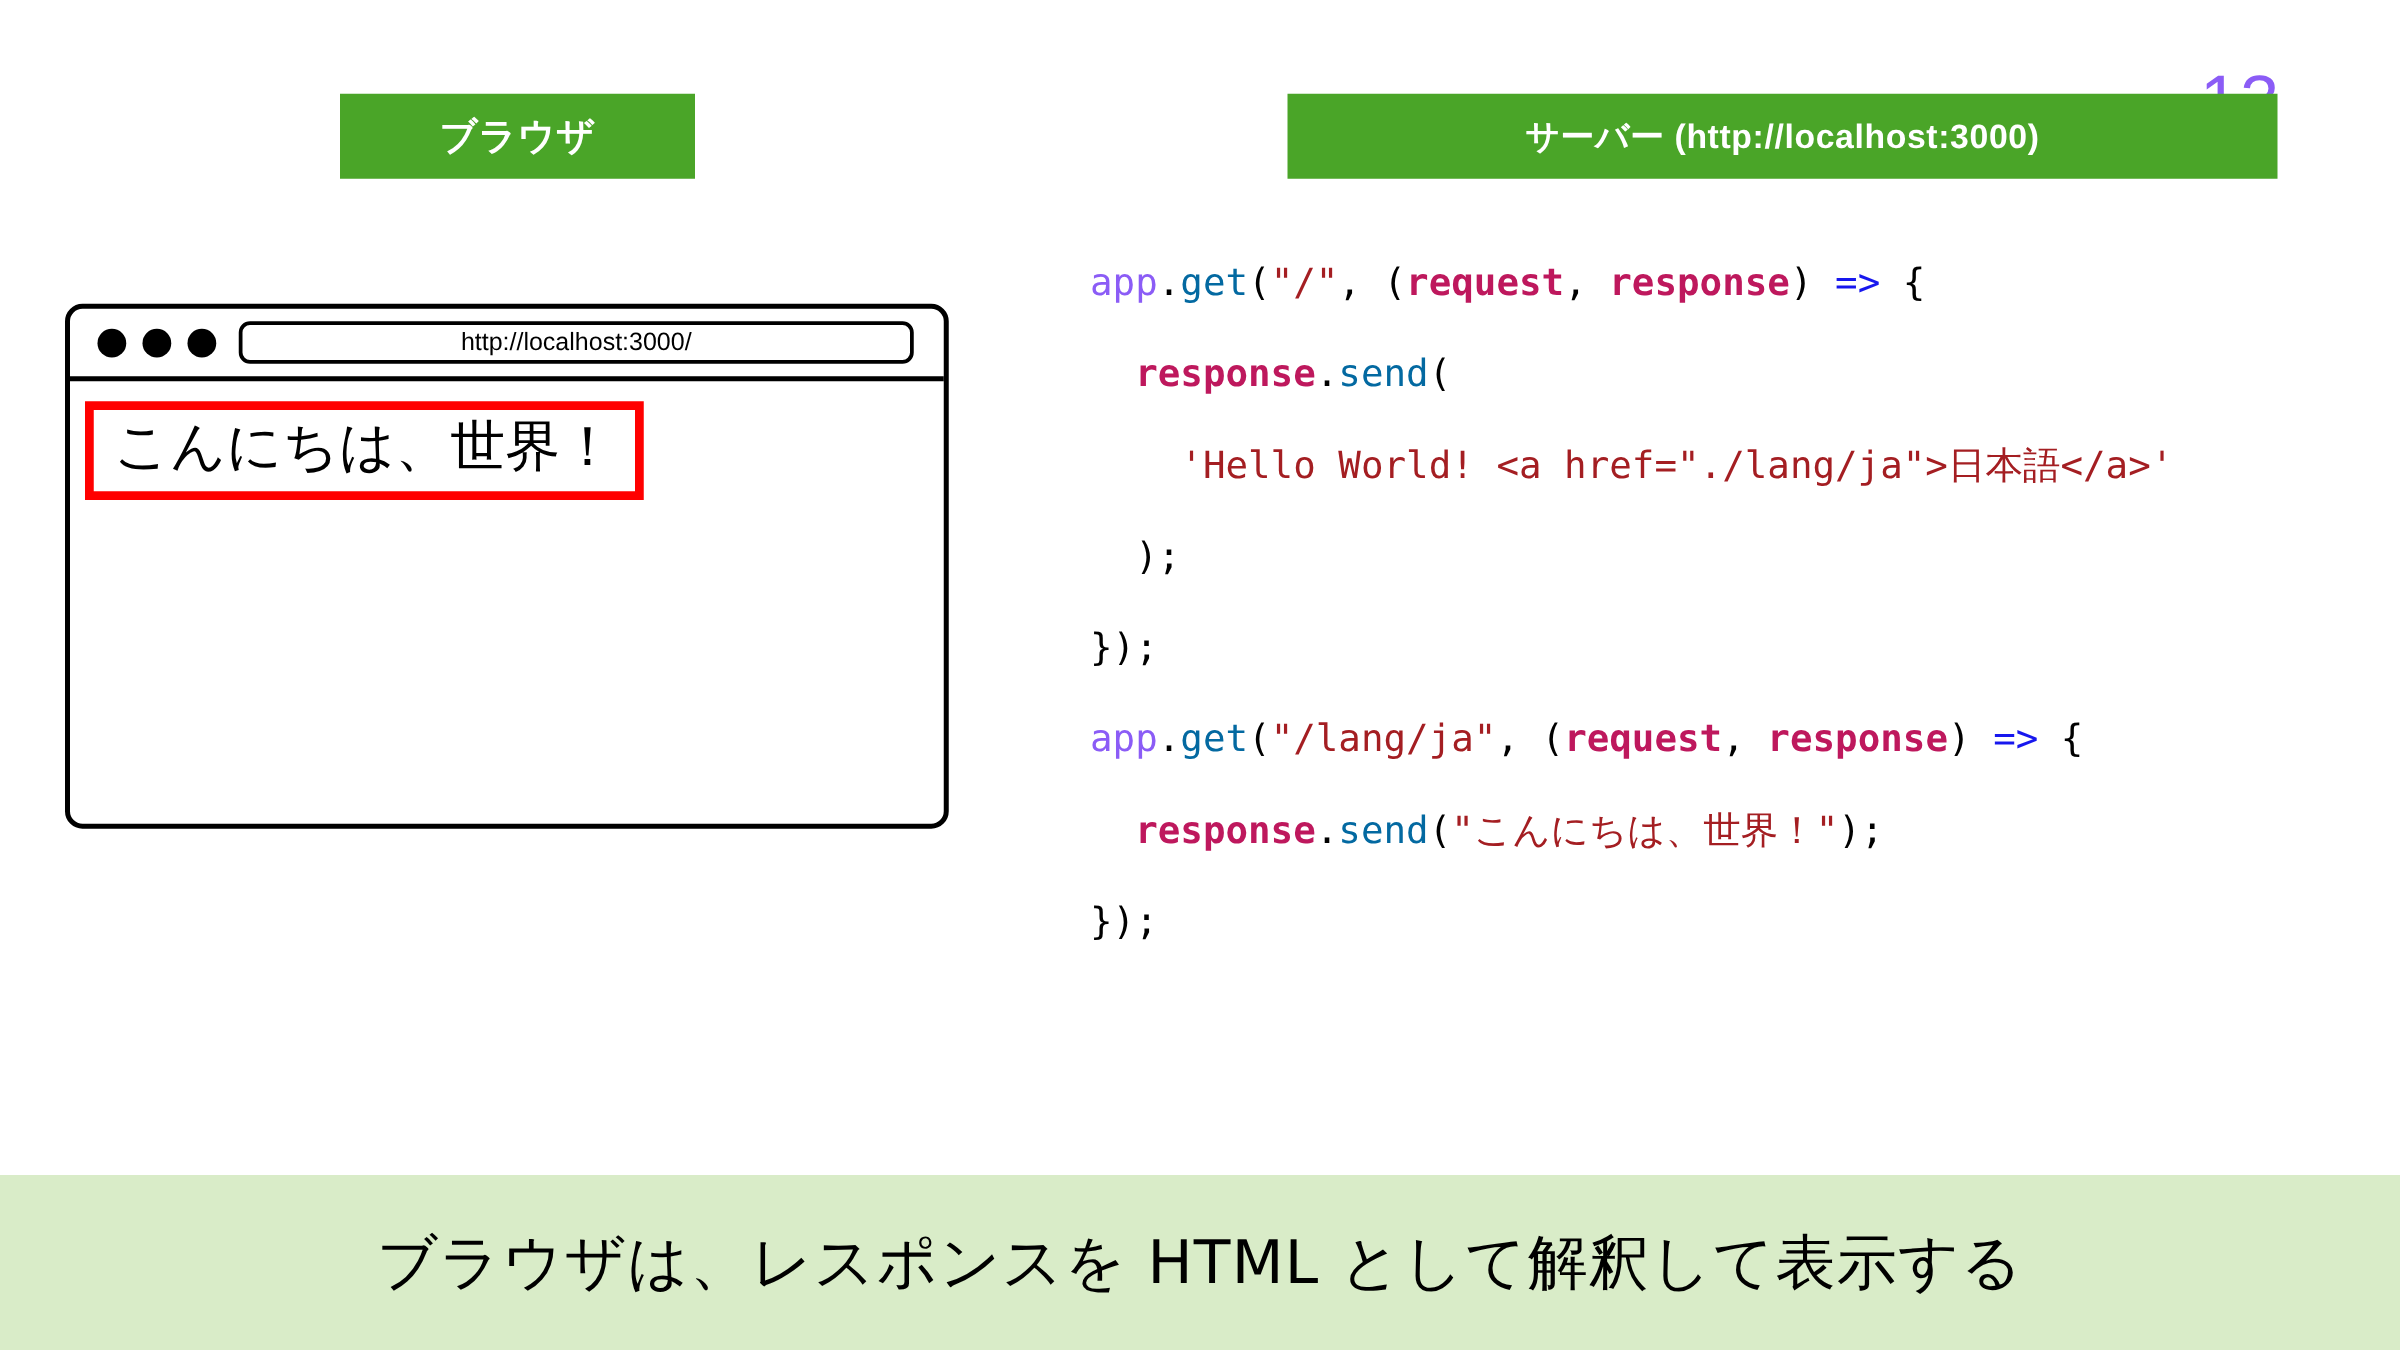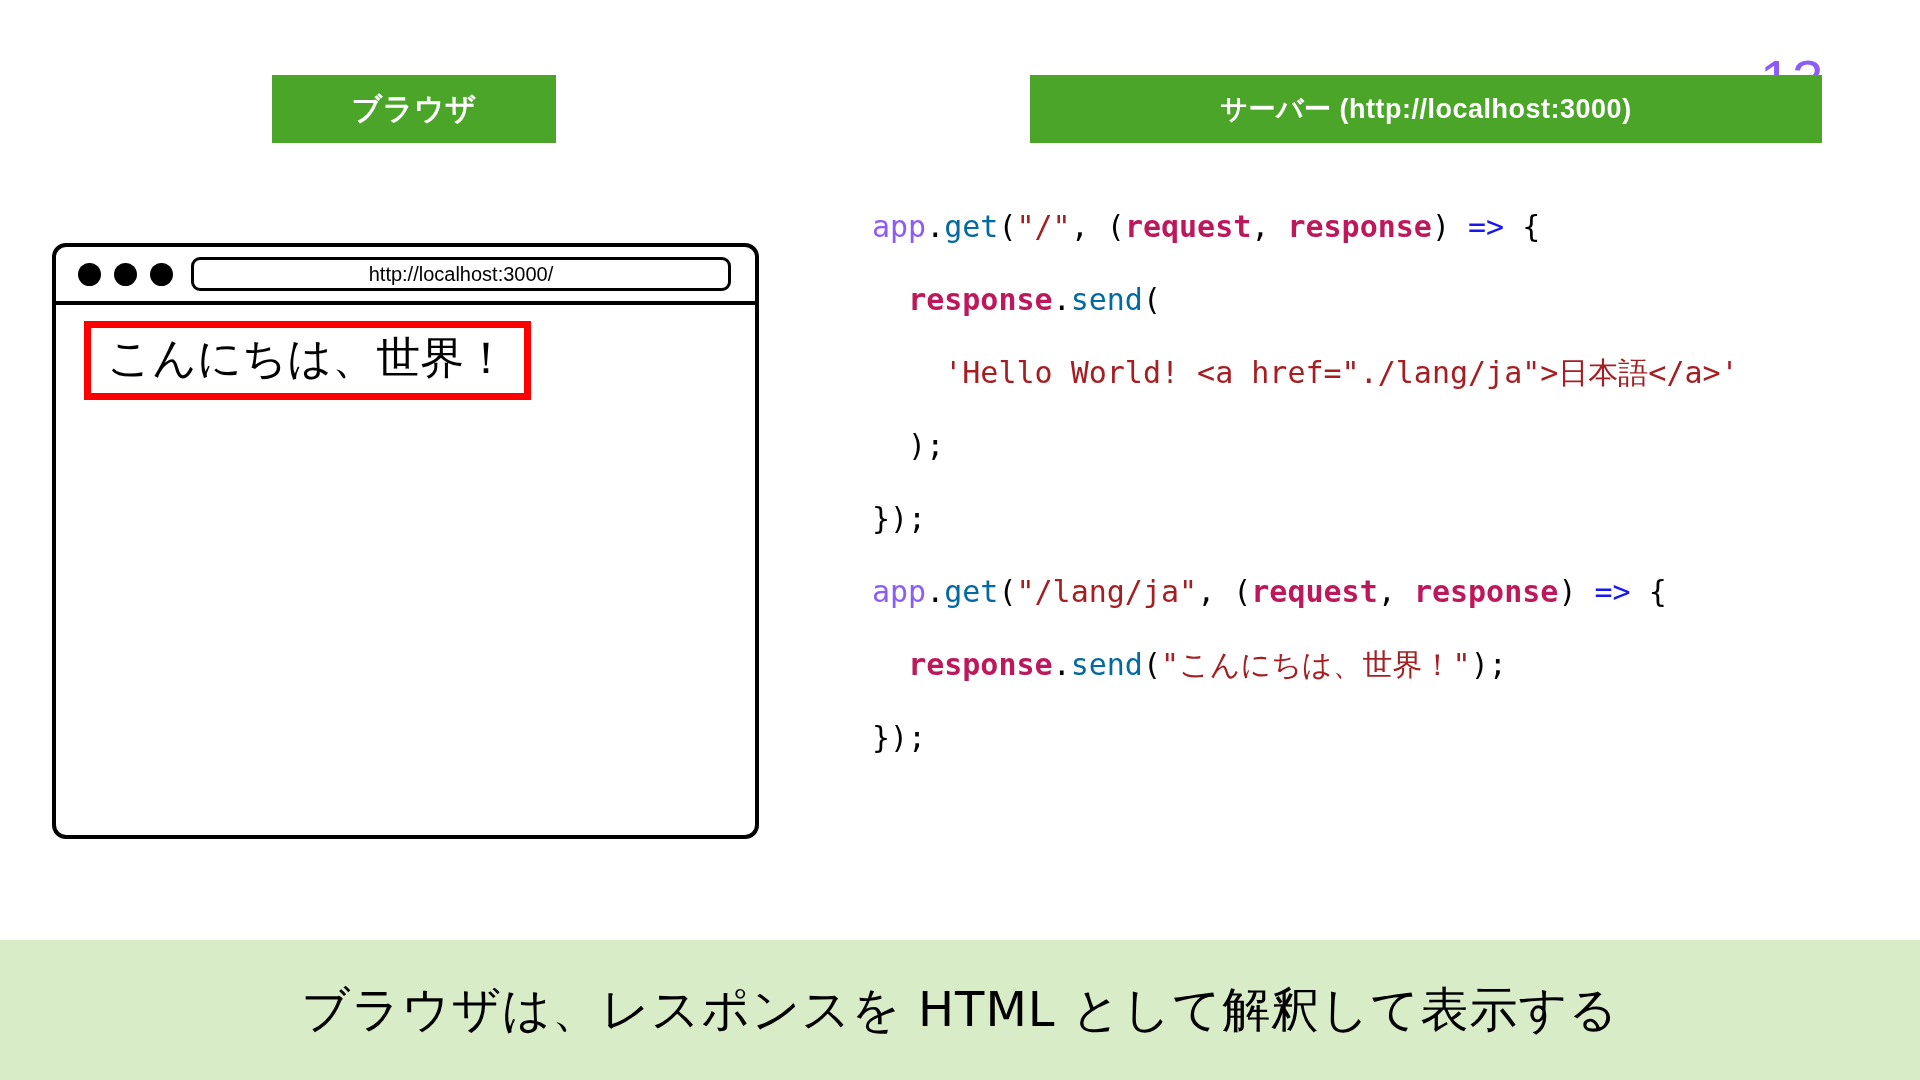--- a/index.html
+++ b/index.html
@@ -61,21 +61,21 @@
     height: 68px;
     font-size: 27px;
   }
 
   
   .browser-window {
     position: absolute;
     left: 52px;
     top: 243px;
     width: 707px;
-    height: 596px;
+    height: 420px;
     border: 4px solid #000000;
     border-radius: 14px;
     box-sizing: border-box;
     background: #ffffff;
   }
   .browser-chrome {
     position: relative;
     height: 58px;
     border-bottom: 4px solid #000000;
     display: flex;
@@ -107,21 +107,21 @@
     justify-content: center;
     font-size: 20px;
     color: #000000;
     background: #ffffff;
     margin-right: 10px;
     font-family: "Liberation Sans", "DejaVu Sans", sans-serif;
   }
   .viewport {
     position: relative;
     height: calc(100% - 62px);
-    padding: 10px 12px 0 28px;
+    padding: 10px 12px 0 12px;
     box-sizing: border-box;
   }
   .rendered-text-box {
     border: 7px solid #ff0000;
     box-sizing: border-box;
     display: inline-block;
     padding: 2px 16px 8px 16px;
     margin-top: 6px;
   }
   .rendered-text {

